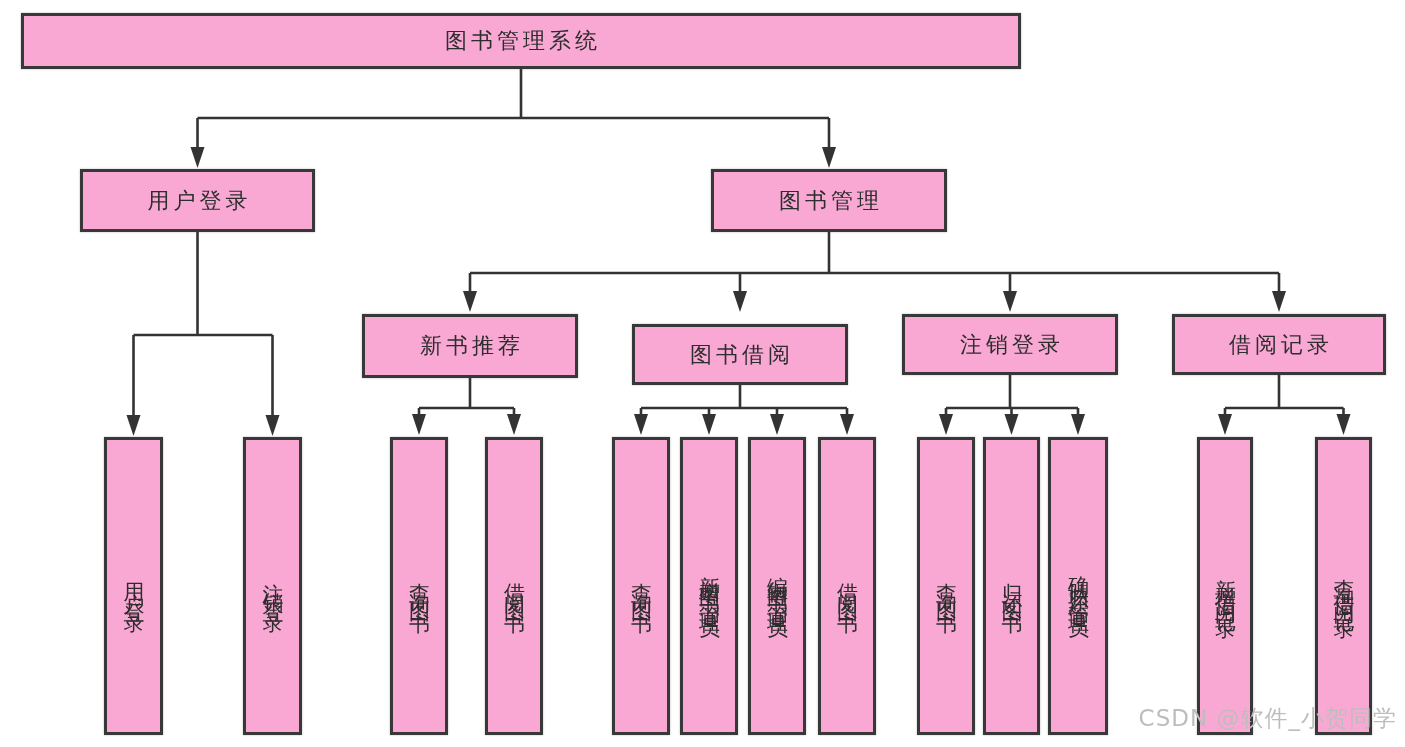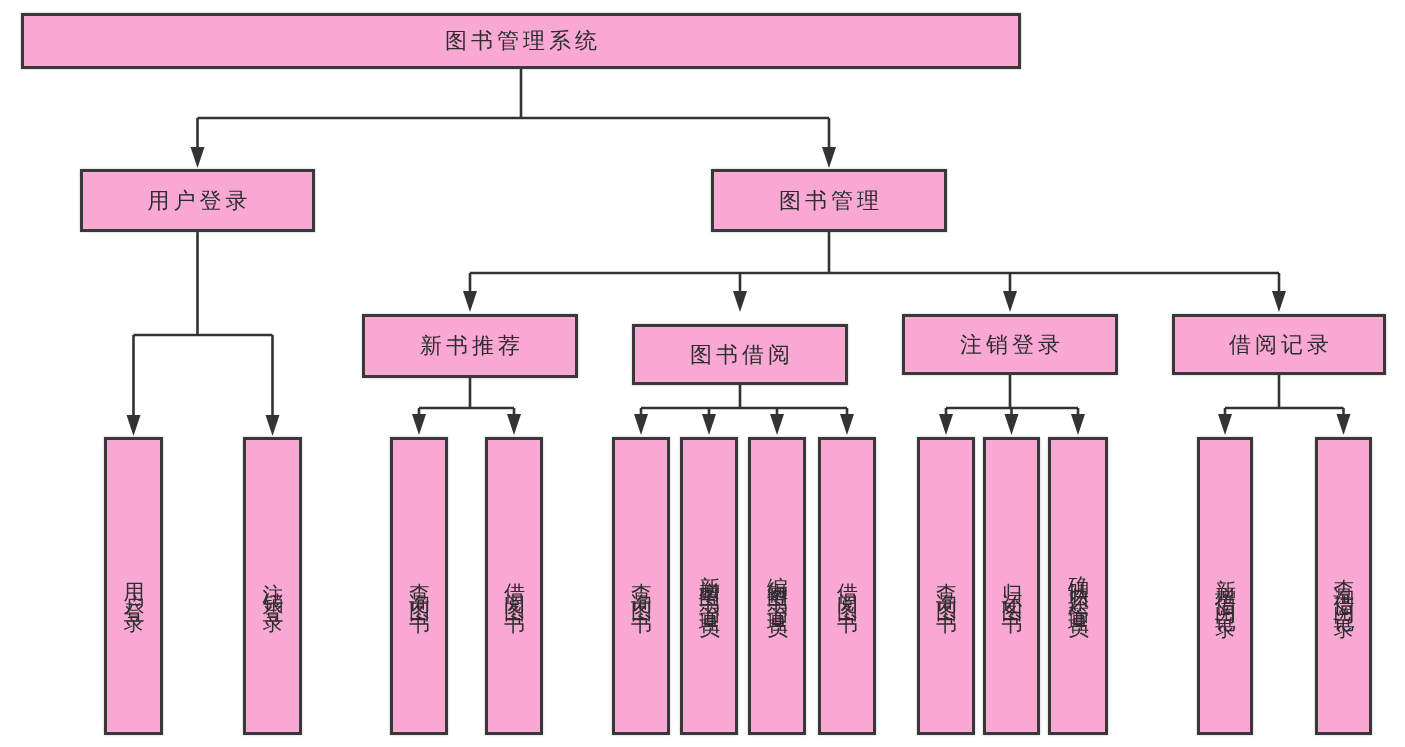--- a/index.html
+++ b/index.html
@@ -112,14 +112,15 @@
   <div class="box vbox" style="left:748px; top:437px; width:58px; height:298px; letter-spacing:6px;">编辑图书（管理员）</div>
   <div class="box vbox" style="left:818px; top:437px; width:58px; height:298px;">借阅图书</div>
 
   <div class="box vbox" style="left:917px; top:437px; width:58px; height:298px;">查询图书</div>
   <div class="box vbox" style="left:983px; top:437px; width:57px; height:298px;">归还图书</div>
   <div class="box vbox" style="left:1048px; top:437px; width:60px; height:298px; letter-spacing:6px;">确认归还（管理员）</div>
 
   <div class="box vbox" style="left:1197px; top:437px; width:56px; height:298px; letter-spacing:8px;">新增借阅记录</div>
   <div class="box vbox" style="left:1315px; top:437px; width:57px; height:298px; letter-spacing:8px;">查询借阅记录</div>
 
+  <div class="watermark">CSDN @软件_小贺同学</div>
 
 </div>
 
 </body></html>

